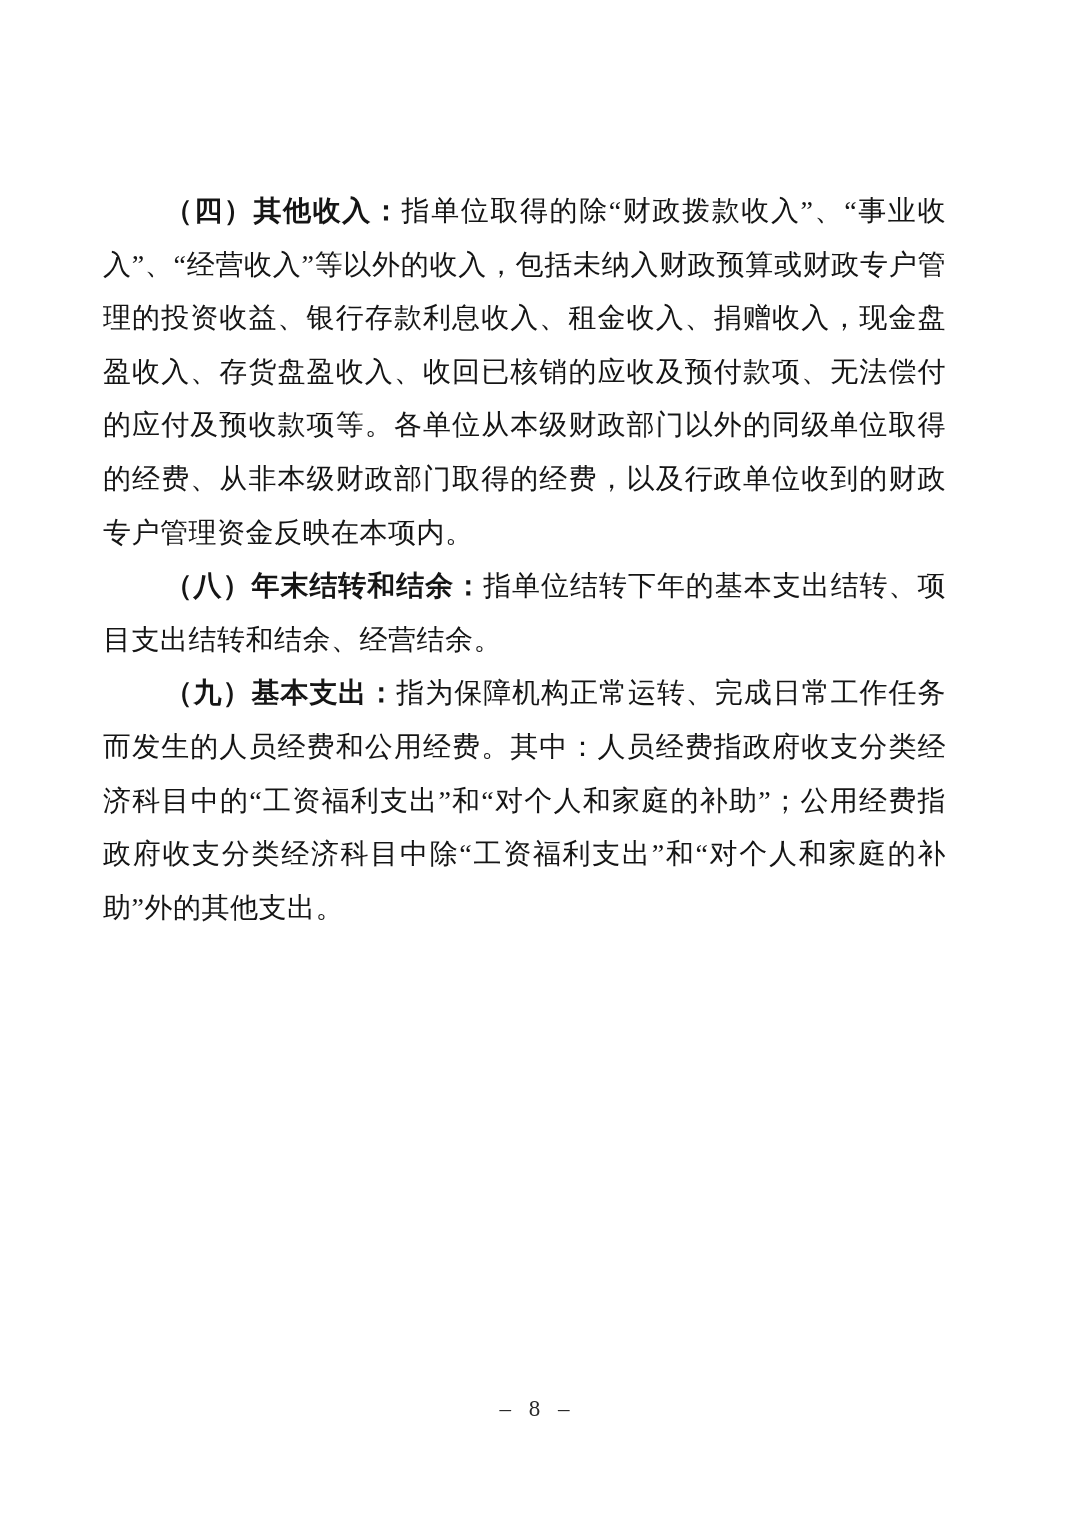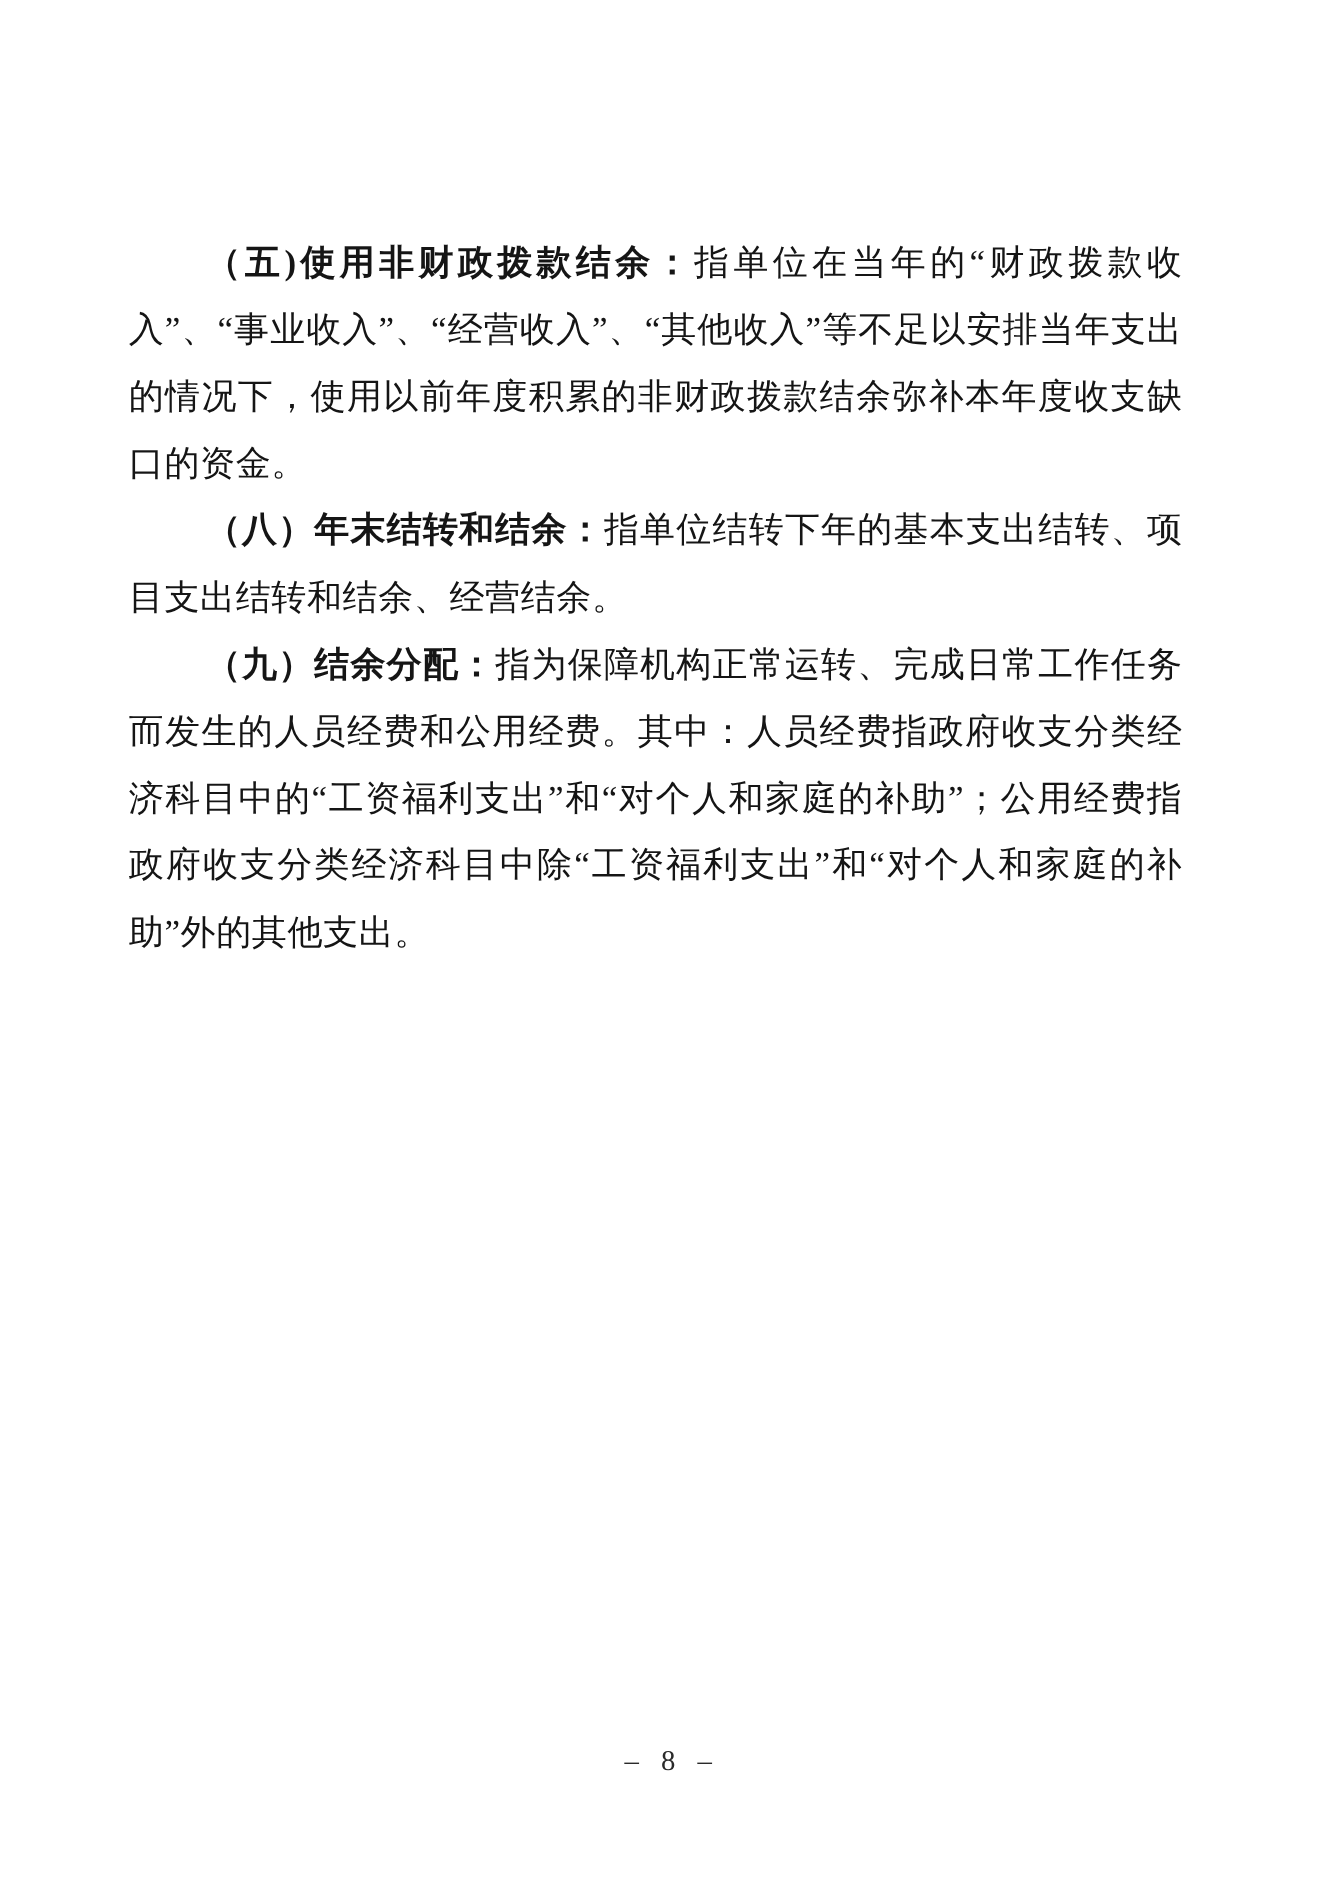--- a/index.html
+++ b/index.html
@@ -45,18 +45,18 @@
     font-size: 23px;
     letter-spacing: 6px;
     color: #2a2a2a;
   }
 </style>
 </head>
 <body>
 
 <div class="page">
   <div class="content">
-    <p><span class="term">（五)使用非财政拨款结余：</span><span>指单位在当年的“财政拨款收入”、“事业收入”、“经营收入”、“其他收入”等不足以安排当年支出的情况下，使用以前年度积累的非财政拨款结余弥补本年度收支缺口的资金。</span></p>
+    <p><span class="term">（四）其他收入：</span><span>指单位取得的除“财政拨款收入”、“事业收入”、“经营收入”等以外的收入，包括未纳入财政预算或财政专户管理的投资收益、银行存款利息收入、租金收入、捐赠收入，现金盘盈收入、存货盘盈收入、收回已核销的应收及预付款项、无法偿付的应付及预收款项等。各单位从本级财政部门以外的同级单位取得的经费、从非本级财政部门取得的经费，以及行政单位收到的财政专户管理资金反映在本项内。</span></p>
     <p><span class="term">（八）年末结转和结余：</span><span>指单位结转下年的基本支出结转、项目支出结转和结余、经营结余。</span></p>
-    <p><span class="term">（九）结余分配：</span><span>指为保障机构正常运转、完成日常工作任务而发生的人员经费和公用经费。其中：人员经费指政府收支分类经济科目中的“工资福利支出”和“对个人和家庭的补助”；公用经费指政府收支分类经济科目中除“工资福利支出”和“对个人和家庭的补助”外的其他支出。</span></p>
+    <p><span class="term">（九）基本支出：</span><span>指为保障机构正常运转、完成日常工作任务而发生的人员经费和公用经费。其中：人员经费指政府收支分类经济科目中的“工资福利支出”和“对个人和家庭的补助”；公用经费指政府收支分类经济科目中除“工资福利支出”和“对个人和家庭的补助”外的其他支出。</span></p>
   </div>
   <div class="footer">– 8 –</div>
 </div>
 
 </body></html>

